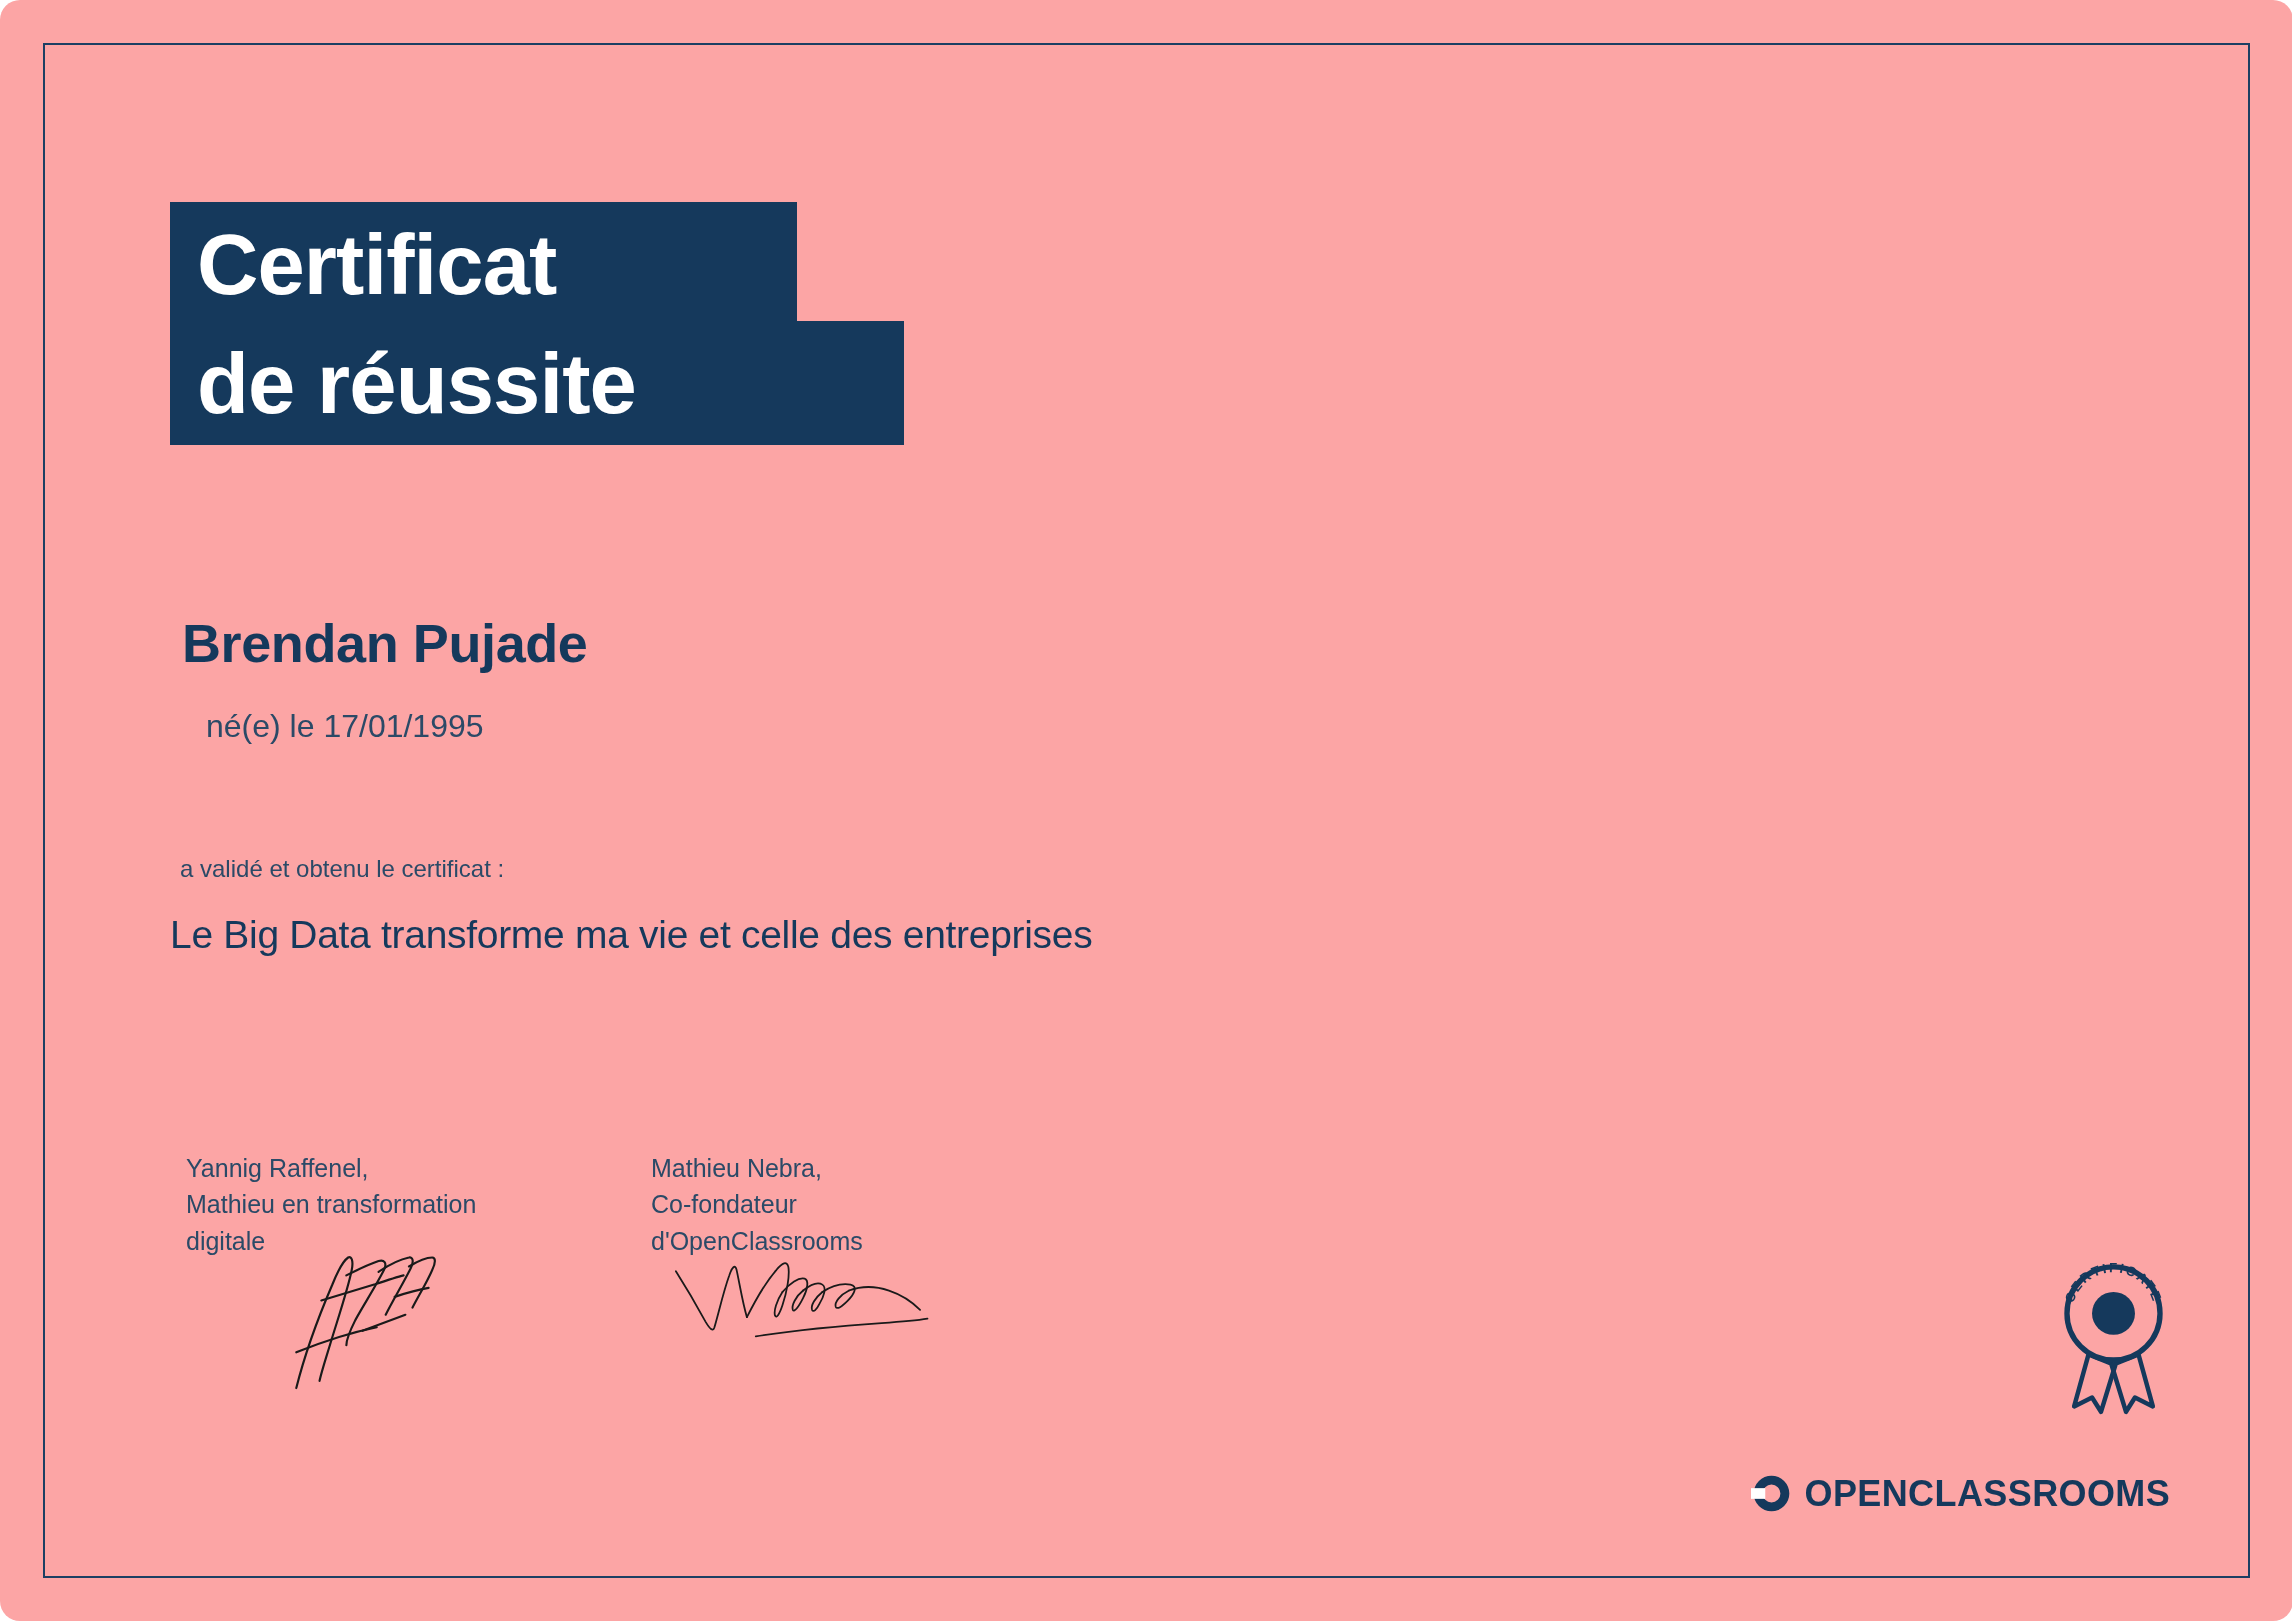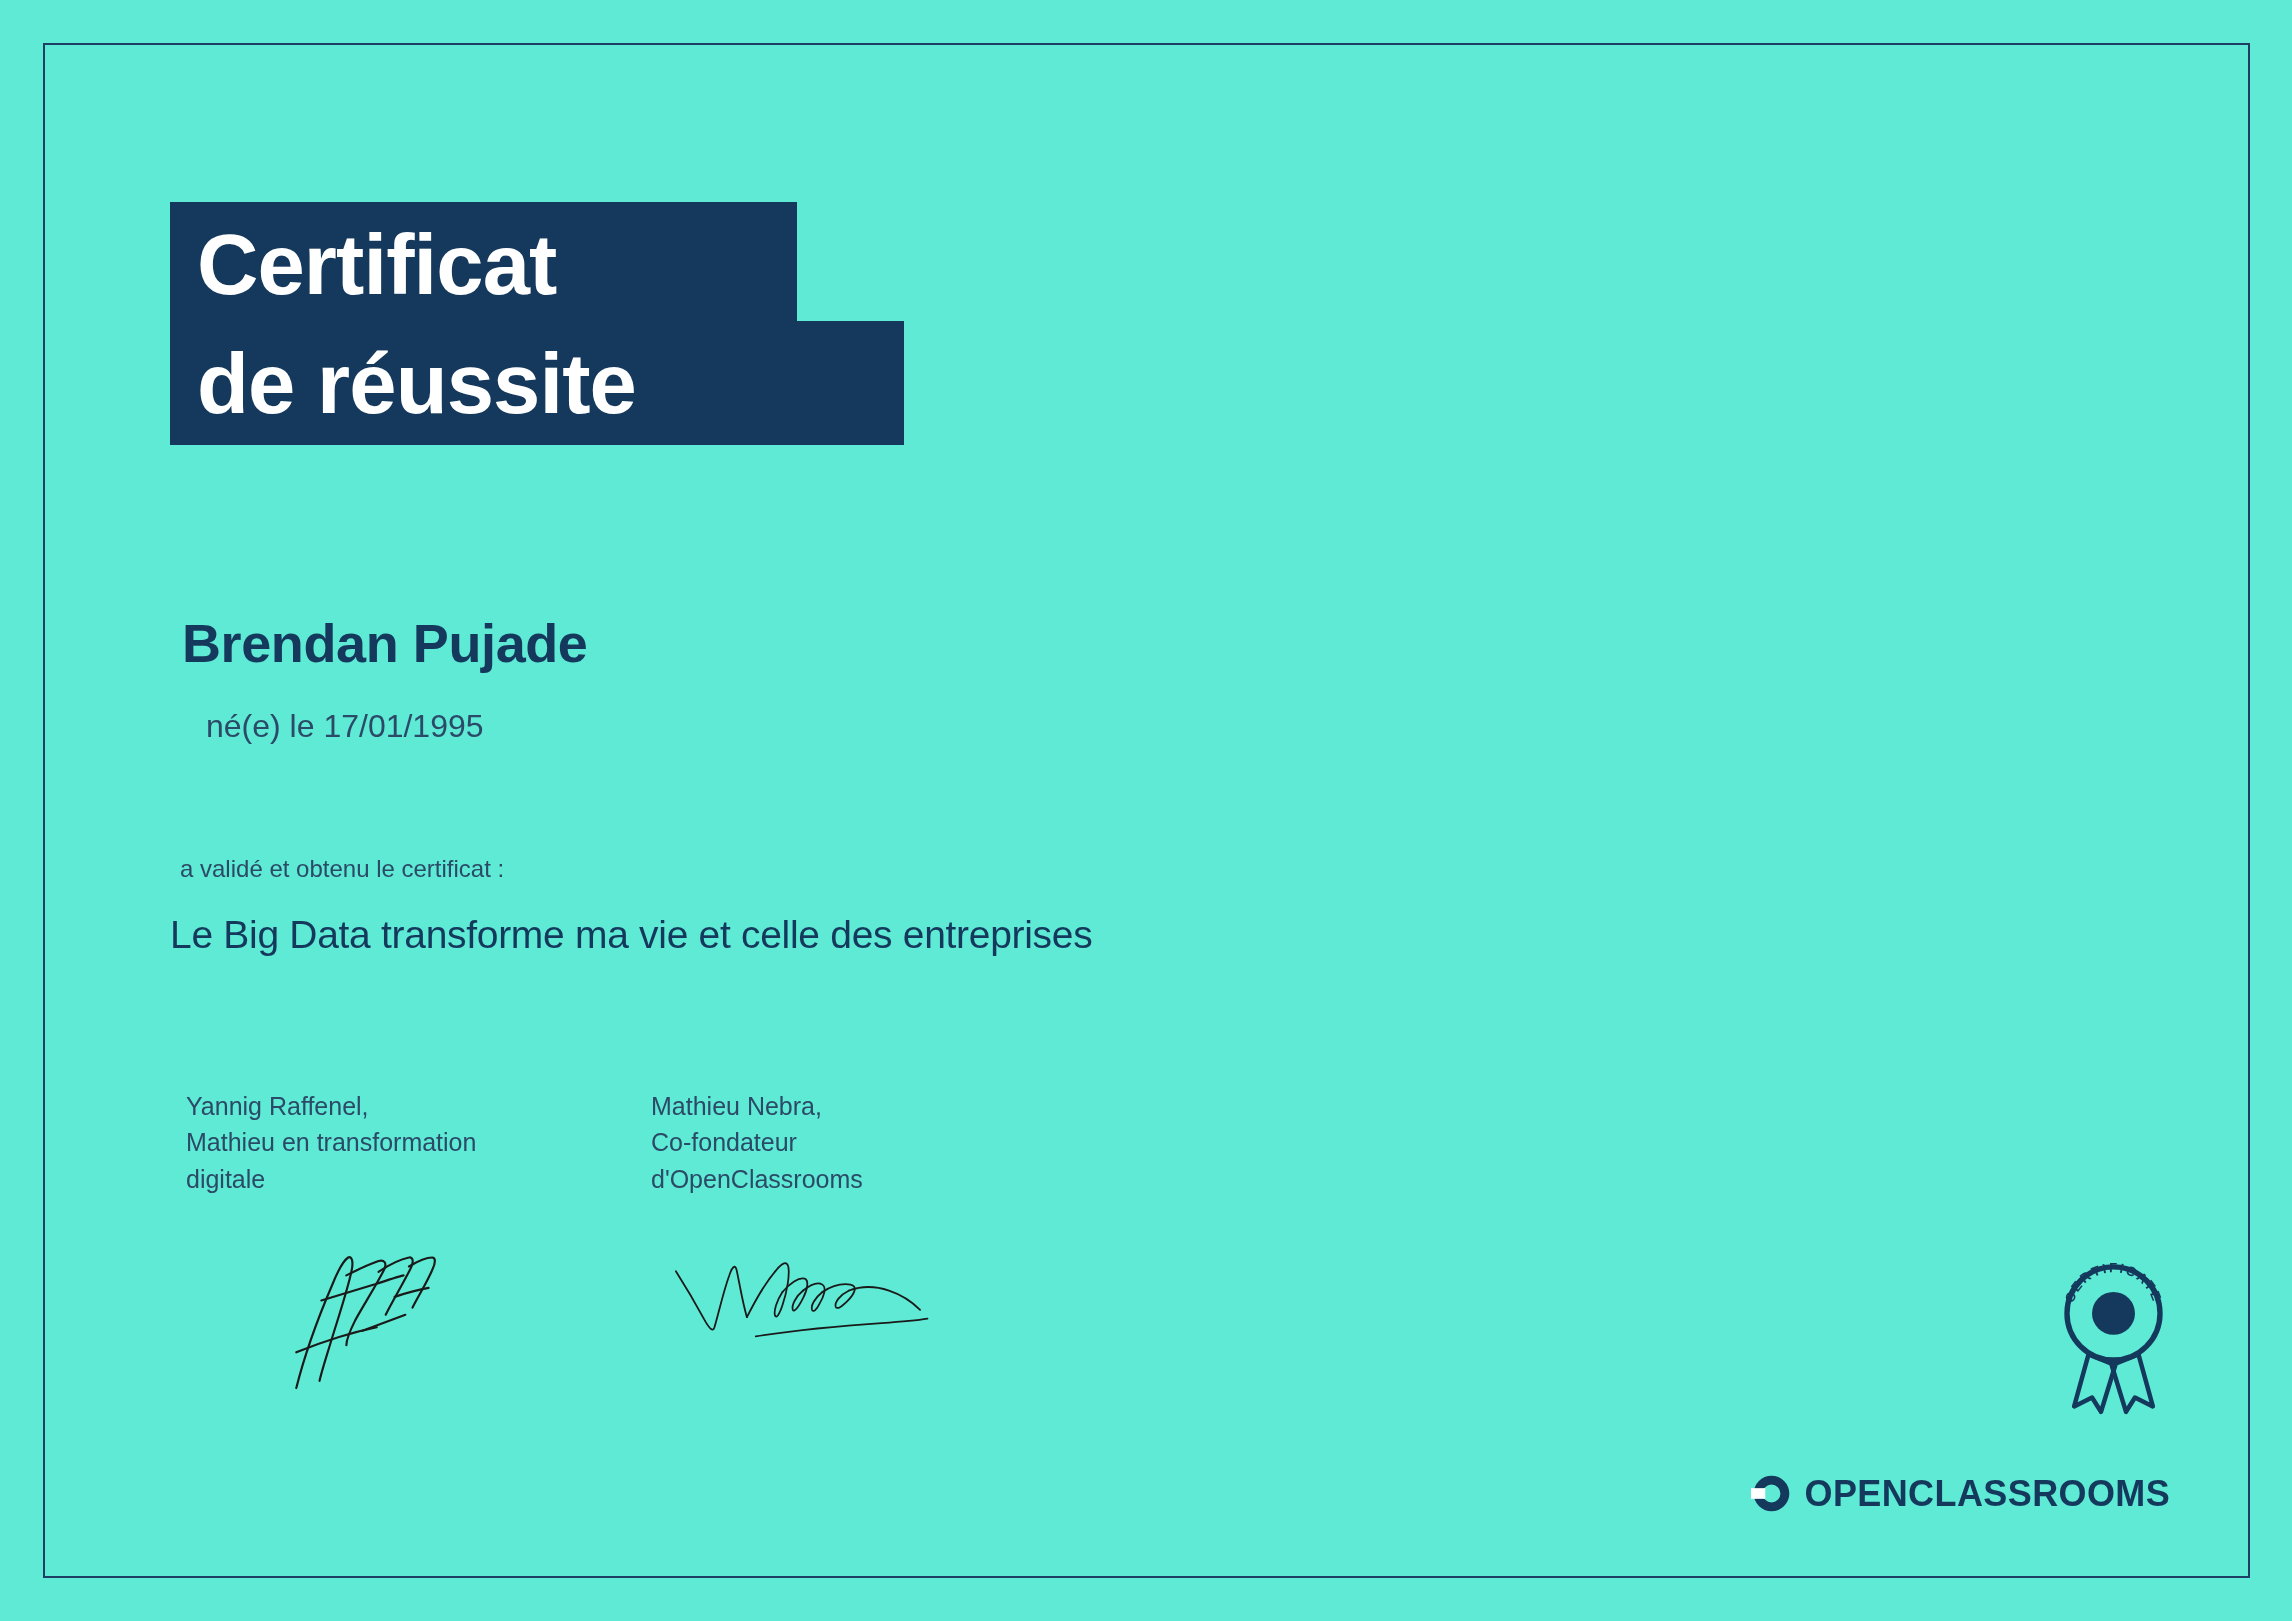--- a/index.html
+++ b/index.html
@@ -13,22 +13,23 @@
     font-family: "Liberation Sans", sans-serif;
     color: #1b3a5c;
     overflow: hidden;
   }
 
   .certificate {
     position: relative;
     width: 2293px;
     height: 1621px;
     box-sizing: border-box;
-    background: #5eead4;
+    background: #fca5a5;
     padding: 43px;
+    border-radius: 20px;
   }
 
   .frame {
     position: absolute;
     left: 43px;
     top: 43px;
     right: 43px;
     bottom: 43px;
     border: 2.7px solid #1c3f63;
     box-sizing: border-box;
@@ -102,21 +103,21 @@
     font-size: 39px;
     font-weight: normal;
     color: #15395c;
     letter-spacing: -0.3px;
   }
 
   
   .signatories {
     position: absolute;
     left: 186px;
-    top: 1088px;
+    top: 1150px;
     display: flex;
     gap: 107px;
   }
   .signatory {
     width: 358px;
   }
   .signatory-line {
     font-size: 25px;
     line-height: 1.45;
     color: #2b4a67;

